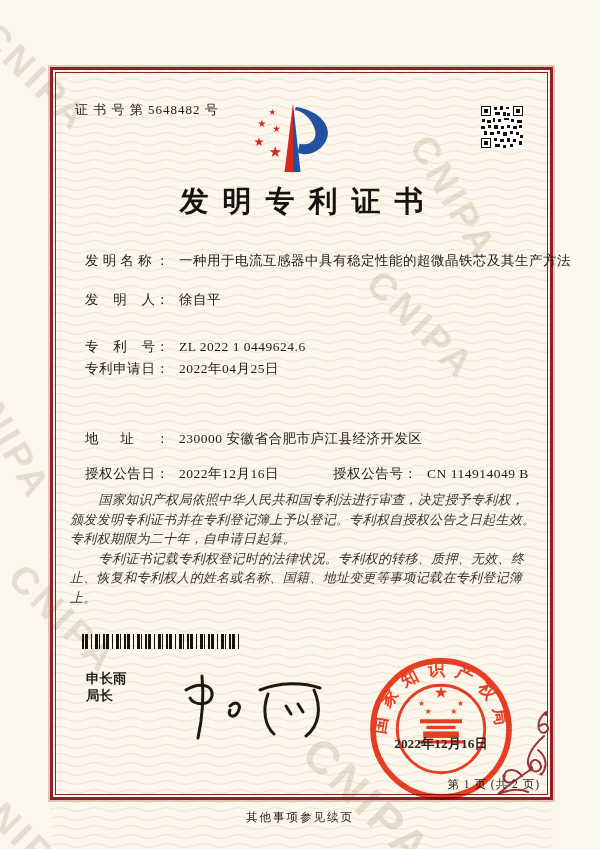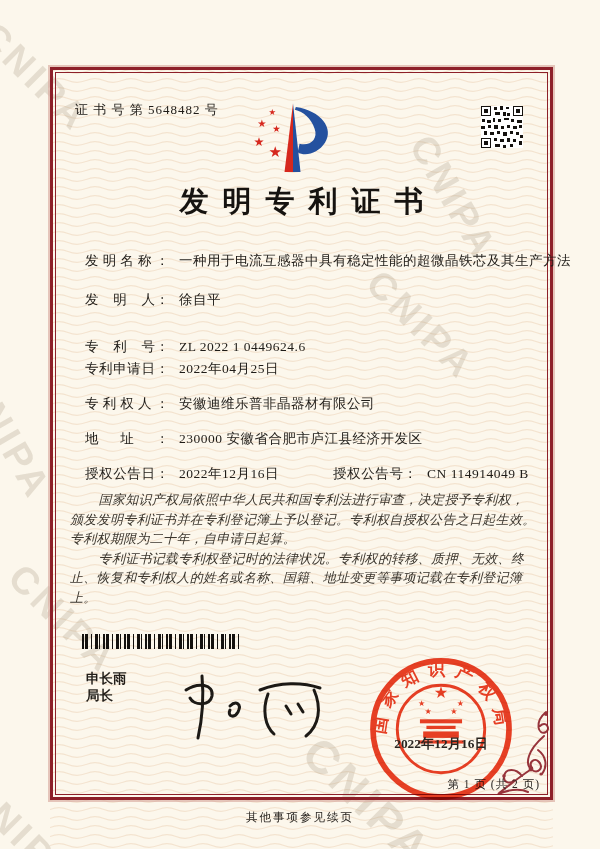--- a/index.html
+++ b/index.html
@@ -185,23 +185,20 @@
   </div>
   <div class="row" style="top:252px">
     <span class="lbl">发明名称：</span><span class="val">一种用于电流互感器中具有稳定性能的超微晶铁芯及其生产方法</span>
   </div>
   <div class="row" style="top:338px">
     <span class="lbl">专　利　号：</span><span class="val">ZL 2022 1 0449624.6</span>
   </div>
   <div class="row" style="top:360px">
     <span class="lbl">专利申请日：</span><span class="val">2022年04月25日</span>
   </div>
-  <div class="row" style="top:395px">
-    <span class="lbl">专利权人：</span><span class="val">安徽迪维乐普非晶器材有限公司</span>
-  </div>
   <div class="row" style="top:430px">
     <span class="lbl">地址：</span><span class="val">230000  安徽省合肥市庐江县经济开发区</span>
   </div>
   <div class="row" style="top:465px">
     <span class="lbl">授权公告日：</span><span class="val">2022年12月16日</span>
     <span class="pair2">
       <span class="lbl">授权公告号：</span><span class="val">CN 114914049 B</span>
     </span>
   </div>
 

